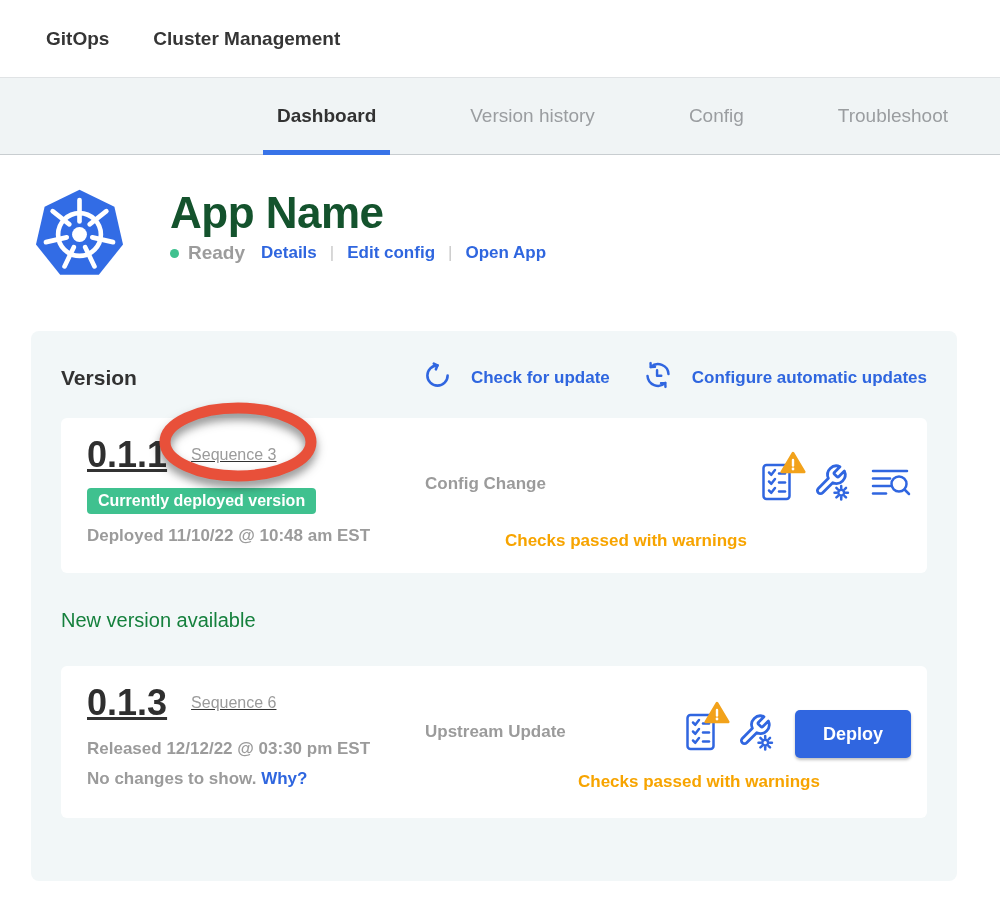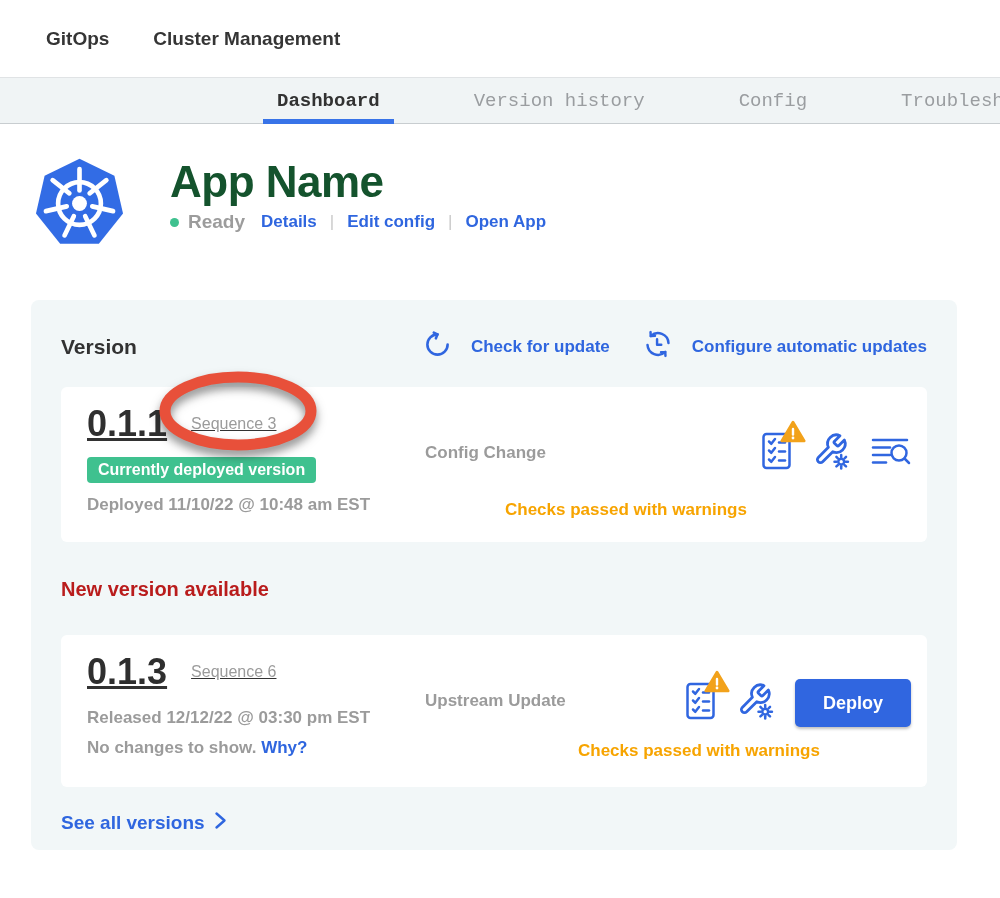--- a/index.html
+++ b/index.html
@@ -7,22 +7,22 @@
     font-family:"Liberation Sans", sans-serif; color:#323232; }
 
   
   .topnav { display:flex; height:77px; padding-left:24px; background:#fff; }
   .toptab { display:flex; align-items:center; height:100%; padding:0 22px;
     font-size:19px; font-weight:700; color:#353535; position:relative; cursor:pointer; }
   .toptab.active::after { content:""; position:absolute; left:0; right:0; bottom:0;
     height:4px; background:#3770ec; }
 
   
-  .subnav { display:flex; height:47px; padding-left:263px; gap:66px;
-    background:#f0f4f5; border-top:1px solid #e0e3e5; border-bottom:1px solid #c8cdd0;font-family:Liberation Mono, monospace; }
+  .subnav { display:flex; height:78px; padding-left:263px; gap:66px;
+    background:#f0f4f5; border-top:1px solid #e0e3e5; border-bottom:1px solid #c8cdd0; }
   .subtab { display:flex; align-items:center; padding:0 14px; font-size:19px;
     color:#9a9da0; font-weight:400; position:relative; cursor:pointer; white-space:nowrap; }
   .subtab.active { color:#323232; font-weight:700; }
   .subtab.active::after { content:""; position:absolute; left:0; right:0; bottom:-1px;
     height:5px; background:#3873e8; }
 
   
   .app-header { display:flex; gap:44px; margin:33px 0 0 33px; }
   .app-title { font-size:44px; font-weight:700; color:#14532d; margin:0 0 4px; letter-spacing:-0.5px; }
   .status-row { display:flex; align-items:center; font-size:17px; }
@@ -59,21 +59,21 @@
   .checks.c1 { left:444px; top:113px; }
   .checks.c2 { left:517px; top:106px; }
 
   .btn { font-family:"Liberation Sans", sans-serif; font-weight:700; font-size:18px;
     border-radius:5px; cursor:pointer; }
   .btn-outline { width:131px; height:50px; background:#fff; color:#3066e0;
     border:1.5px solid #3066e0; }
   .btn-primary { width:116px; height:48px; background:#3066e0; color:#fff; border:none;
     box-shadow:0 2px 3px rgba(0,0,0,0.25); }
 
-  .new-heading { margin-top:36px; color:#b91c1c; font-weight:700; font-size:20px; }
+  .new-heading { margin-top:36px; color:#15803d; font-weight:400; font-size:20px; }
   .see-all { display:flex; align-items:center; gap:9px; margin-top:24px;
     color:#2f66df; font-weight:700; font-size:19px; cursor:pointer; }
 
   .annotation { position:absolute; left:118px; top:66px; pointer-events:none; }
 </style>
 </head>
 <body>
 
 <header class="topnav">
   <div class="toptab">GitOps</div>
@@ -268,22 +268,14 @@
             </g>
           </g>
         </svg>
       </span>
       <button class="btn btn-primary">Deploy</button>
     </div>
 
     <div class="checks c2">Checks passed with warnings</div>
   </div>
 
-  <div class="see-all">
-    <span>See all versions</span>
-    <span>
-      <svg width="13" height="19" viewBox="0 0 13 19" fill="none" stroke="#2f66df" stroke-width="2.4" stroke-linecap="round" stroke-linejoin="round">
-        <polyline points="2.5,2.5 10.5,9.5 2.5,16.5"></polyline>
-      </svg>
-    </span>
-  </div>
 
 </section>
 
 </body></html>

